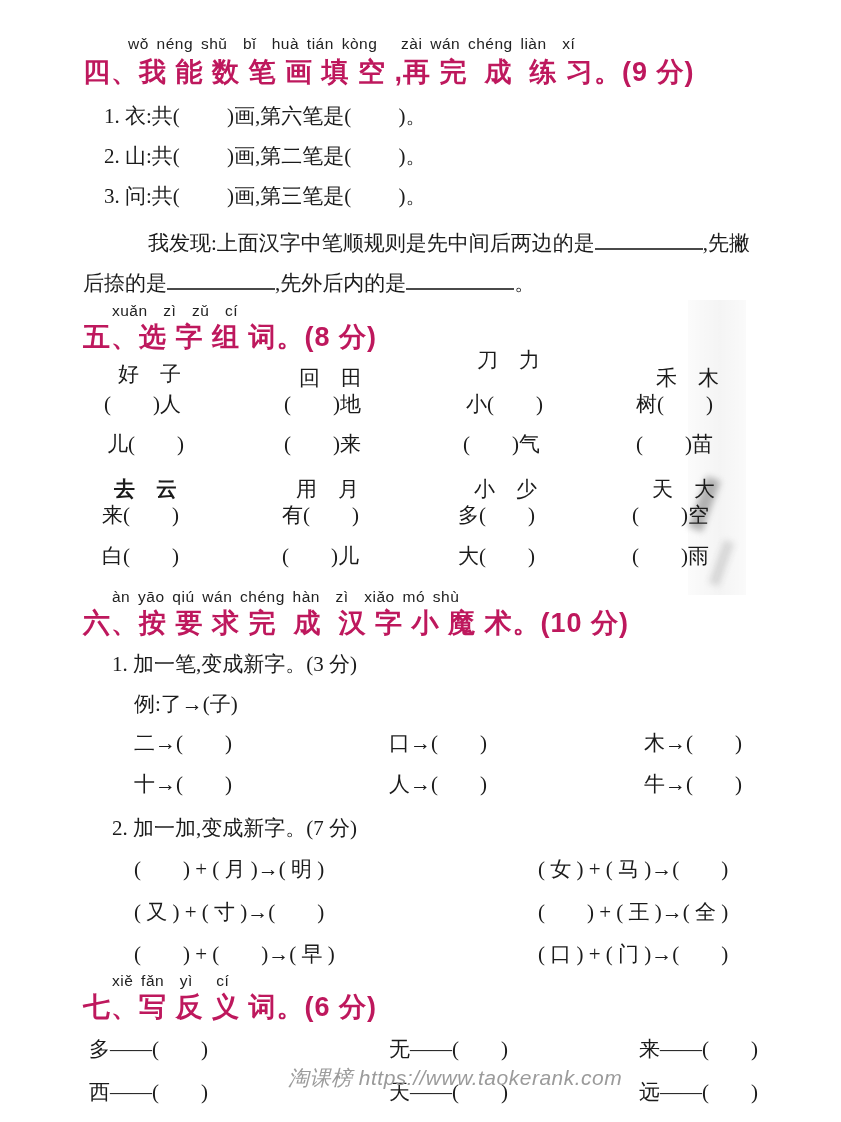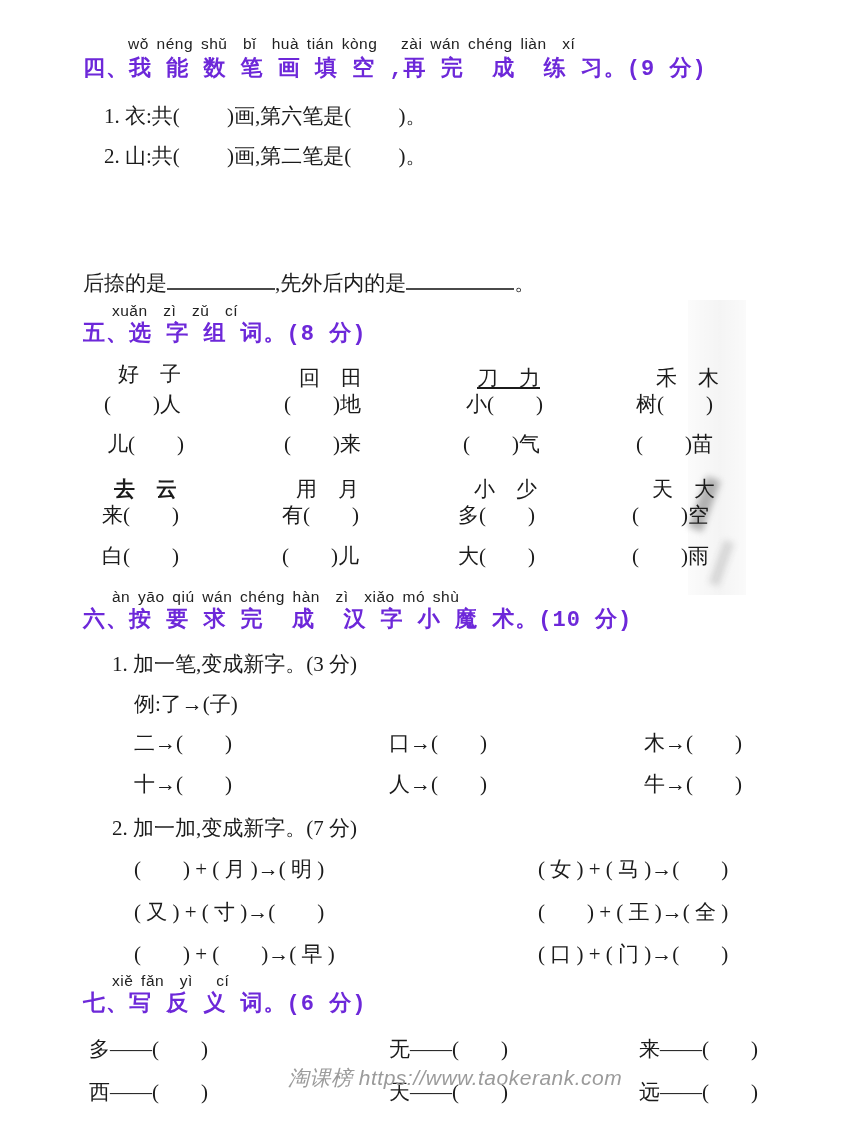--- a/index.html
+++ b/index.html
@@ -3,21 +3,21 @@
 <meta charset="utf-8">
 <style>
   html,body{margin:0;padding:0;background:#e8e8e8;}
   #page{
     position:relative;width:841px;height:1122px;background:#ffffff;
     overflow:hidden;margin:0 auto;
     font-family:"Liberation Serif","DejaVu Serif",serif;color:#1b1b1b;
   }
   .abs{position:absolute;white-space:pre;line-height:1.15;}
   .serif{font-family:"Liberation Serif","DejaVu Serif",serif;font-size:21px;color:#1b1b1b;}
-  .heading{font-family:Liberation Mono, monospace;font-weight:700;font-size:22px;color:#6d28d9;letter-spacing:1px;}
+  .heading{font-family:Liberation Sans, sans-serif;font-weight:700;font-size:27px;color:#be185d;letter-spacing:1px;}
   .pinyin{font-family:"Liberation Sans","DejaVu Sans",sans-serif;font-size:15.5px;color:#222;letter-spacing:.5px;word-spacing:3px;}
   .blank{display:inline-block;width:108px;border-bottom:2px solid #4a4a4a;height:1.05em;vertical-align:baseline;}
   .foldband{position:absolute;left:688px;top:300px;width:58px;height:295px;
     background:linear-gradient(to right,rgba(0,0,0,0.015),rgba(0,0,0,0.045) 55%,rgba(0,0,0,0.02));}
   .smudge1{position:absolute;left:697px;top:477px;width:15px;height:54px;
     background:rgba(110,110,110,0.5);transform:rotate(20deg);filter:blur(3px);}
   .smudge2{position:absolute;left:716px;top:540px;width:11px;height:46px;
     background:rgba(140,140,140,0.28);transform:rotate(20deg);filter:blur(3px);}
   .watermark{font-family:"Liberation Sans","DejaVu Sans",sans-serif;font-size:21px;color:#9b9b9b;letter-spacing:.5px;}
 </style>
@@ -27,29 +27,31 @@
 <div id="page">
 
   <div class="foldband"></div>
   <div class="smudge1"></div>
   <div class="smudge2"></div>
 
   <div class="abs pinyin" style="left:128px;top:35px;">wǒ néng shǔ  bǐ  huà tián kòng　 zài wán chéng liàn  xí</div>
   <div class="abs heading" style="left:83px;top:57px;">四、我 能 数 笔 画 填 空 ,再 完  成  练 习。(9 分)</div>
   <div class="abs serif" style="left:104px;top:104px;">1. 衣:共(　　 )画,第六笔是(　　 )。</div>
   <div class="abs serif" style="left:104px;top:144px;">2. 山:共(　　 )画,第二笔是(　　 )。</div>
+  <div class="abs serif" style="left:104px;top:184px;">3. 问:共(　　 )画,第三笔是(　　 )。</div>
 
+  <div class="abs serif" style="left:148px;top:226px;"><span>我发现:上面汉字中笔顺规则是先中间后两边的是</span><span class="blank"></span><span>,先撇</span></div>
   <div class="abs serif" style="left:83px;top:266px;"><span>后捺的是</span><span class="blank"></span><span>,先外后内的是</span><span class="blank"></span><span>。</span></div>
 
   <div class="abs pinyin" style="left:112px;top:302px;">xuǎn  zì  zǔ  cí</div>
   <div class="abs heading" style="left:83px;top:322px;text-align:center;">五、选 字 组 词。(8 分)</div>
 
   <div class="abs serif" style="left:118px;top:362px;">好　子</div>
   <div class="abs serif" style="left:299px;top:366px;">回　田</div>
-  <div class="abs serif" style="left:477px;top:366px;text-decoration:underline;">刀　力</div>
+  <div class="abs serif" style="left:477px;top:348px;">刀　力</div>
   <div class="abs serif" style="left:656px;top:366px;">禾　木</div>
 
   <div class="abs serif" style="left:104px;top:392px;">(　　)人</div>
   <div class="abs serif" style="left:284px;top:392px;">(　　)地</div>
   <div class="abs serif" style="left:466px;top:392px;">小(　　)</div>
   <div class="abs serif" style="left:636px;top:392px;">树(　　)</div>
 
   <div class="abs serif" style="left:107px;top:432px;">儿(　　)</div>
   <div class="abs serif" style="left:284px;top:432px;">(　　)来</div>
   <div class="abs serif" style="left:463px;top:432px;">(　　)气</div>

